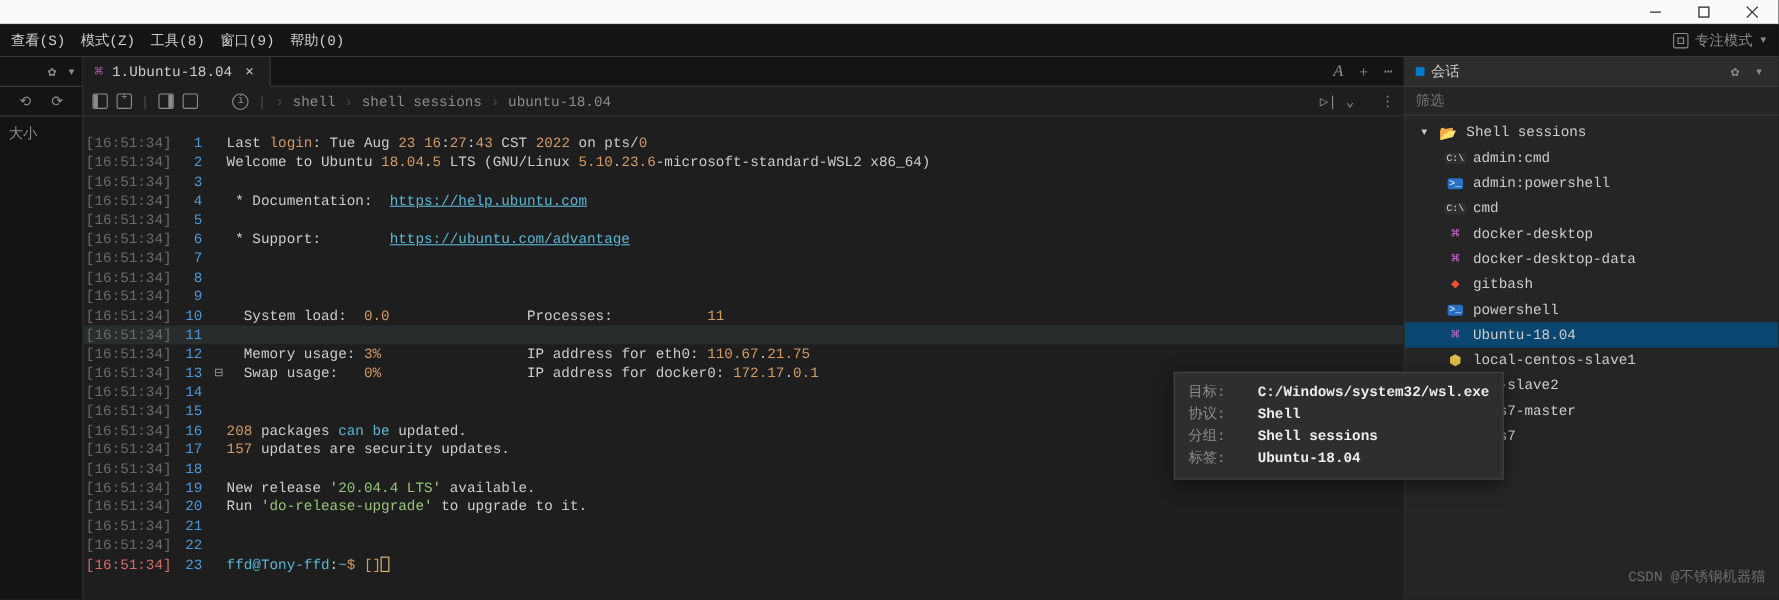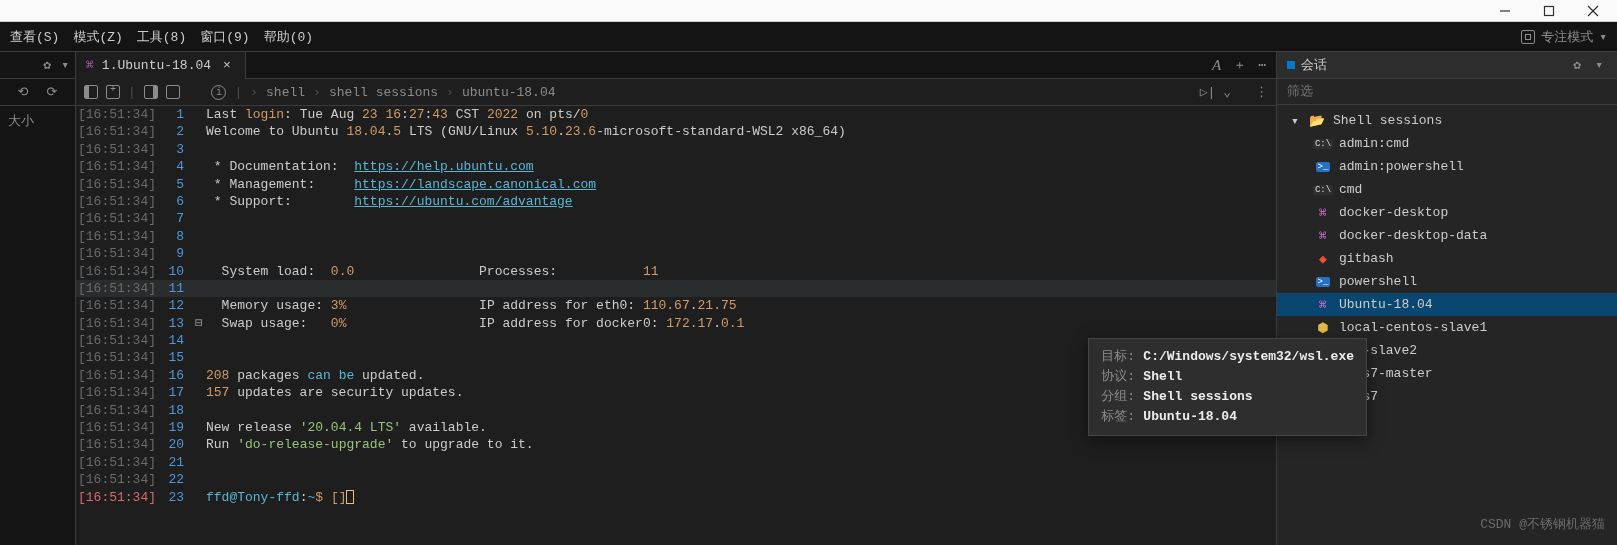--- a/index.html
+++ b/index.html
@@ -71,21 +71,21 @@
   .crumbs{display:flex;align-items:center;gap:8px;color:var(--fg-dim);}
   .crumb-sep{color:var(--title);}
   .toolbar .spacer{flex:1;}
   .dock{width:14px;height:14px;border:1.4px solid var(--fg-dim);border-radius:2px;position:relative;}
   .dock.left::after{content:'';position:absolute;left:0;top:0;bottom:0;width:4px;background:var(--fg-dim);}
   .dock.right::after{content:'';position:absolute;right:0;top:0;bottom:0;width:4px;background:var(--fg-dim);}
   .dock.newtab::before{content:'+';position:absolute;left:3px;top:-2px;color:var(--fg-dim);font-size:10px;}
 
   
   .term{flex:1;overflow:hidden;position:relative;background:var(--bg);}
-  .term-inner{padding:0;}
+  .term-inner{padding:0;margin-top:16px;}
   .row{display:flex;height:17.4px;line-height:17.4px;white-space:pre;}
   .row .ts{width:78px;color:var(--ts);text-align:left;padding-left:2px;}
   .row .ts.cur{color:var(--red);}
   .row .ln{width:38px;color:#4f97d7;text-align:right;padding-right:8px;}
   .row .fold{width:14px;color:var(--fg-dim);text-align:center;}
   .row .txt{flex:1;}
   .row.hl{background:var(--sel);}
   .txt .kw{color:var(--orange);}
   .txt .num{color:var(--orange);}
   .txt .str{color:var(--green);}
@@ -112,21 +112,21 @@
   .tree-item.selected{background:#094771;}
   .folder-icon{color:#e8b542;}
   .cmd-ico{background:#2f2f2f;color:#ddd;font-size:9px;padding:0 2px;border-radius:2px;}
   .ps-ico{background:#2671c3;color:#fff;font-size:9px;padding:0 2px;border-radius:2px;}
   .git-ico{color:#f05133;}
   .pink{color:#d670d6;}
   .cube-ico{color:#e0bb4a;}
 
   
   .tooltip{position:absolute;background:#2e2e2e;border:1px solid #454545;padding:8px 12px;right:250px;top:338px;box-shadow:0 4px 14px rgba(0,0,0,.5);z-index:50;}
-  .tooltip .trow{display:flex;gap:2px;line-height:20px;}
+  .tooltip .trow{display:flex;gap:23px;line-height:20px;}
   .tooltip .lbl{color:var(--fg-dim);width:40px;}
   .tooltip .val{color:#ededed;font-weight:bold;}
 
   .watermark{position:absolute;right:12px;bottom:12px;color:#6c6c6c;font-size:13px;z-index:60;}
 </style>
 </head>
 <body>
 
 <div class="titlebar">
   <div class="winbtn">
@@ -222,21 +222,21 @@
       <span class="sep">&nbsp;</span>
       <span class="ico" style="color:var(--fg-dim);">⋮</span>
     </div>
 
     <div class="term">
       <div class="term-inner" id="term-body">
           <div class="row"><span class="ts">[16:51:34]</span><span class="ln">1</span><span class="fold"></span><span class="txt">Last <span class="kw">login</span>: Tue Aug <span class="num">23</span> <span class="num">16</span>:<span class="num">27</span>:<span class="num">43</span> CST <span class="num">2022</span> on pts/<span class="num">0</span></span></div>
           <div class="row"><span class="ts">[16:51:34]</span><span class="ln">2</span><span class="fold"></span><span class="txt">Welcome to Ubuntu <span class="num">18.04</span>.<span class="num">5</span> LTS (GNU/Linux <span class="num">5.10</span>.<span class="num">23.6</span>-microsoft-standard-WSL2 x86_64)</span></div>
           <div class="row"><span class="ts">[16:51:34]</span><span class="ln">3</span><span class="fold"></span><span class="txt"></span></div>
           <div class="row"><span class="ts">[16:51:34]</span><span class="ln">4</span><span class="fold"></span><span class="txt"> * Documentation:  <span class="url">https://help.ubuntu.com</span></span></div>
-          <div class="row"><span class="ts">[16:51:34]</span><span class="ln">5</span><span class="fold"></span><span class="txt"> * Management:     <span class="url">https://landscape.canonical.com</span></span></div>
+          <div class="row"><span class="ts">[16:51:34]</span><span class="ln">5</span><span class="fold"></span></div>
           <div class="row"><span class="ts">[16:51:34]</span><span class="ln">6</span><span class="fold"></span><span class="txt"> * Support:        <span class="url">https://ubuntu.com/advantage</span></span></div>
           <div class="row"><span class="ts">[16:51:34]</span><span class="ln">7</span><span class="fold"></span><span class="txt"></span></div>
           <div class="row"><span class="ts">[16:51:34]</span><span class="ln">8</span><span class="fold"></span></div>
           <div class="row"><span class="ts">[16:51:34]</span><span class="ln">9</span><span class="fold"></span><span class="txt"></span></div>
           <div class="row"><span class="ts">[16:51:34]</span><span class="ln">10</span><span class="fold"></span><span class="txt">  System load:  <span class="num">0.0</span>                Processes:           <span class="num">11</span></span></div>
           <div class="row hl"><span class="ts">[16:51:34]</span><span class="ln">11</span><span class="fold"></span></div>
           <div class="row"><span class="ts">[16:51:34]</span><span class="ln">12</span><span class="fold"></span><span class="txt">  Memory usage: <span class="num">3</span><span class="kw">%</span>                 IP address for eth0: <span class="num">110.67</span>.<span class="num">21.75</span></span></div>
           <div class="row"><span class="ts">[16:51:34]</span><span class="ln">13</span><span class="fold">⊟</span><span class="txt">  Swap usage:   <span class="num">0</span><span class="kw">%</span>                 IP address for docker0: <span class="num">172.17</span>.<span class="num">0.1</span></span></div>
           <div class="row"><span class="ts">[16:51:34]</span><span class="ln">14</span><span class="fold"></span><span class="txt"></span></div>
           <div class="row"><span class="ts">[16:51:34]</span><span class="ln">15</span><span class="fold"></span><span class="txt"></span></div>

